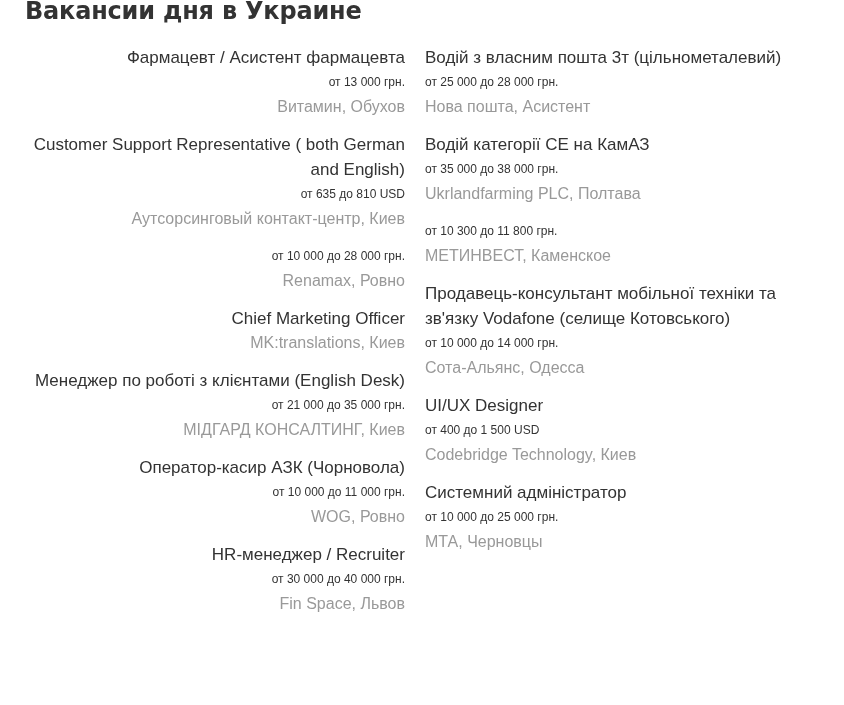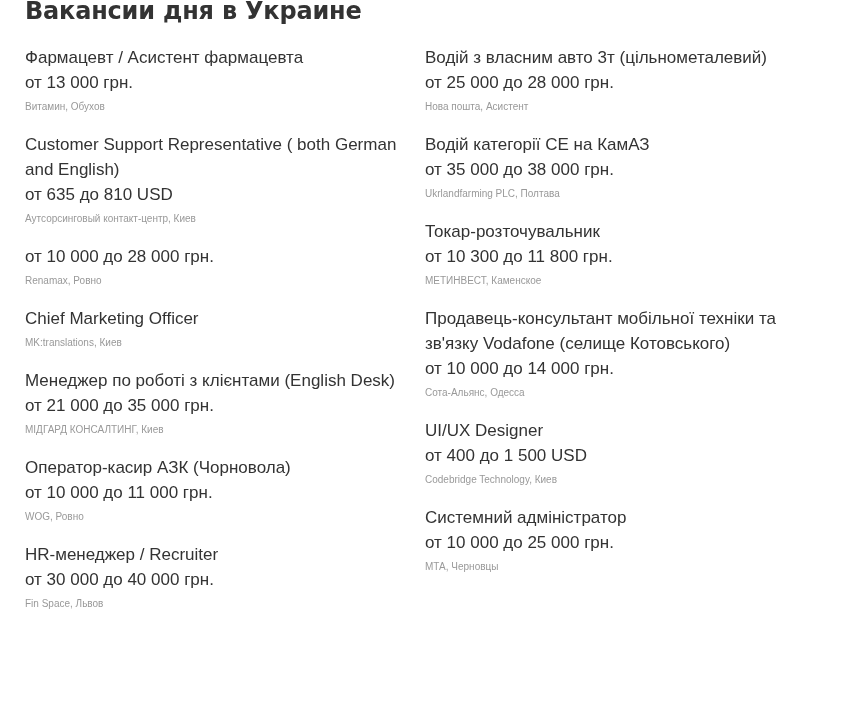--- a/index.html
+++ b/index.html
@@ -25,42 +25,42 @@
       color: #333333;
       letter-spacing: -0.2px;
       line-height: 40px;
       white-space: nowrap;
     }
     .column {
       position: absolute;
       top: 45px;
       width: 380px;
     }
-    .col-left { left: 25px; }
+    .col-left { left: 25px; text-align: right; }
     .col-right { left: 425px; }
     .job {
       display: block;
       margin-bottom: 13px;
       text-decoration: none;
       cursor: pointer;
     }
     .job-title {
       font-size: 17px;
       line-height: 25px;
       color: #333333;
       display: block;
     }
     .job-salary {
-      font-size: 17px;
+      font-size: 12px;
       line-height: 25px;
       color: #333333;
       display: block;
     }
     .job-company {
-      font-size: 10px;
+      font-size: 16px;
       line-height: 24px;
       color: #999999;
       display: block;
     }
   </style>
 </head>
 <body>
 
 <h1 class="page-title">Вакансии дня в Украине</h1>
 
@@ -95,31 +95,30 @@
   </a>
   <a class="job">
     <span class="job-title">HR-менеджер / Recruiter</span>
     <span class="job-salary">от 30 000 до 40 000 грн.</span>
     <span class="job-company">Fin Space, Львов</span>
   </a>
 </div>
 
 <div class="column col-right">
   <a class="job">
-    <span class="job-title">Водій з власним авто 3т (цільнометалевий)</span>
+    <span class="job-title">Водій з власним пошта 3т (цільнометалевий)</span>
     <span class="job-salary">от 25 000 до 28 000 грн.</span>
     <span class="job-company">Нова пошта, Асистент</span>
   </a>
   <a class="job">
     <span class="job-title">Водій категорії СЕ на КамАЗ</span>
     <span class="job-salary">от 35 000 до 38 000 грн.</span>
     <span class="job-company">Ukrlandfarming PLC, Полтава</span>
   </a>
   <a class="job">
-    <span class="job-title">Токар-розточувальник</span>
     <span class="job-salary">от 10 300 до 11 800 грн.</span>
     <span class="job-company">МЕТИНВЕСТ, Каменское</span>
   </a>
   <a class="job">
     <span class="job-title">Продавець-консультант мобільної техніки та зв'язку Vodafone (селище Котовського)</span>
     <span class="job-salary">от 10 000 до 14 000 грн.</span>
     <span class="job-company">Сота-Альянс, Одесса</span>
   </a>
   <a class="job">
     <span class="job-title">UI/UX Designer</span>

